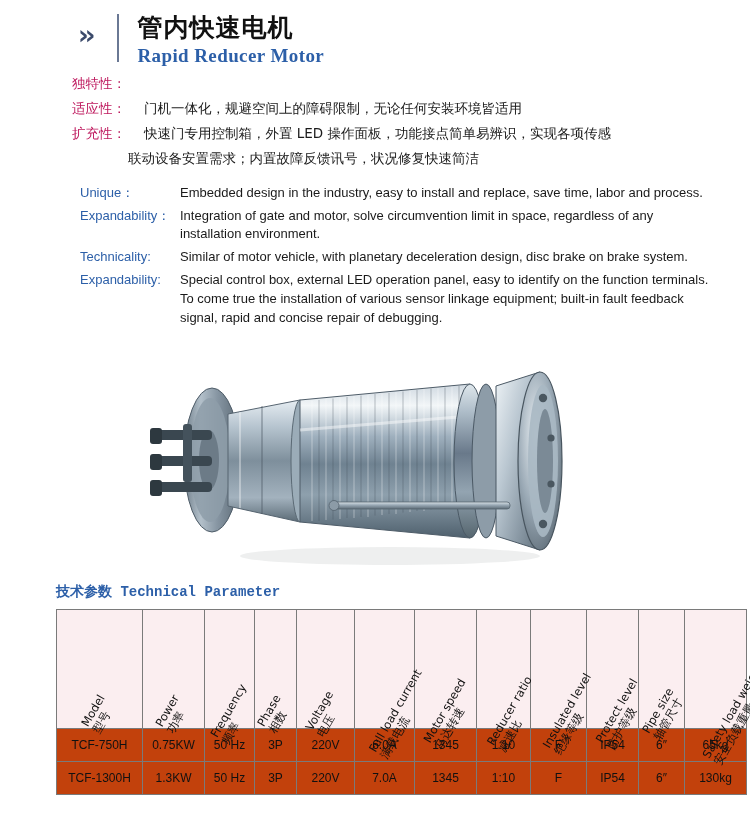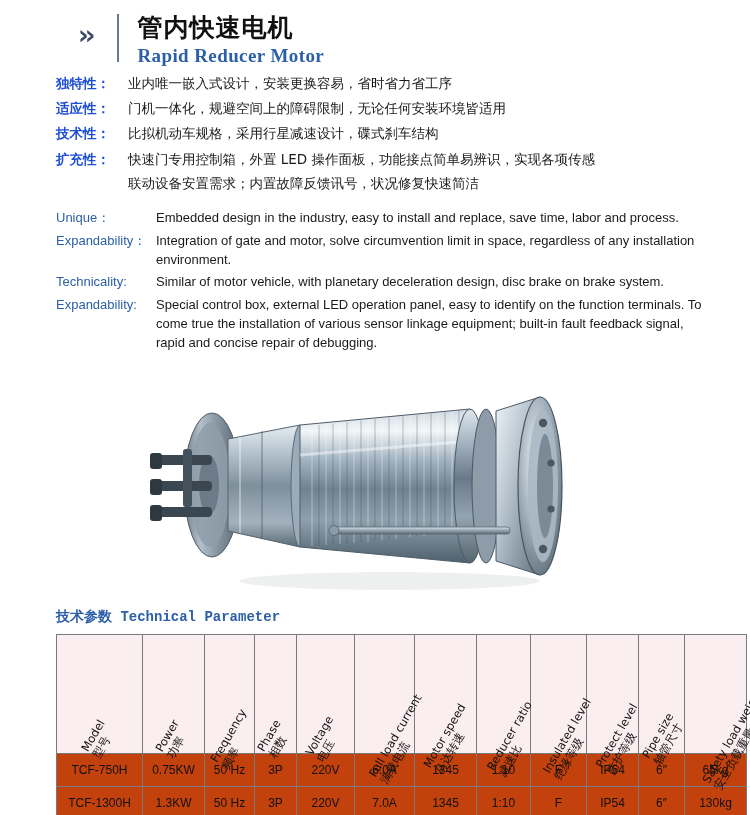--- a/index.html
+++ b/index.html
@@ -65,27 +65,28 @@
   .cn-features {
     padding: 12px 40px 0 56px;
   }
   .cn-row {
     display: flex;
     align-items: baseline;
     margin-bottom: 7px;
     line-height: 1.35;
   }
   .cn-label {
-    color: #1d4ed8;
+    color: #be185d;
     font-size: 13.5px;
-    font-weight: bold;
+    font-weight: normal;
     white-space: nowrap;
     width: 72px;
     flex: 0 0 72px;
     font-family: "DejaVu Sans", sans-serif;
+    margin-left: 16px;
   }
   .cn-text {
     font-size: 13.5px;
     color: #1a1a1a;
     font-family: "DejaVu Sans", sans-serif;
   }
   .cn-cont {
     padding-left: 72px;
     font-size: 13.5px;
     color: #1a1a1a;
@@ -95,20 +96,21 @@
 
   
   .en-features {
     padding: 9px 40px 0 56px;
   }
   .en-row {
     display: flex;
     align-items: flex-start;
     margin-bottom: 4px;
     line-height: 1.45;
+    margin-left: 24px;
   }
   .en-label {
     color: #2c5fa8;
     font-size: 13px;
     width: 100px;
     flex: 0 0 100px;
     font-family: "Liberation Sans", sans-serif;
   }
   .en-text {
     font-size: 13px;
@@ -198,29 +200,24 @@
   <div class="header-divider"></div>
   <div class="title-block">
     <div class="title-cn">管内快速电机</div>
     <div class="title-en">Rapid Reducer Motor</div>
   </div>
 </div>
 
 <div class="cn-features">
   <div class="cn-row">
     <span class="cn-label">独特性：</span>
-    <span class="cn-text">业内唯一嵌入式设计，安装更换容易，省时省力省工序</span>
   </div>
   <div class="cn-row">
     <span class="cn-label">适应性：</span>
     <span class="cn-text">门机一体化，规避空间上的障碍限制，无论任何安装环境皆适用</span>
-  </div>
-  <div class="cn-row">
-    <span class="cn-label">技术性：</span>
-    <span class="cn-text">比拟机动车规格，采用行星减速设计，碟式刹车结构</span>
   </div>
   <div class="cn-row">
     <span class="cn-label">扩充性：</span>
     <span class="cn-text">快速门专用控制箱，外置 LED 操作面板，功能接点简单易辨识，实现各项传感</span>
   </div>
   <div class="cn-cont">联动设备安置需求；内置故障反馈讯号，状况修复快速简洁</div>
 </div>
 
 <div class="en-features">
   <div class="en-row">

